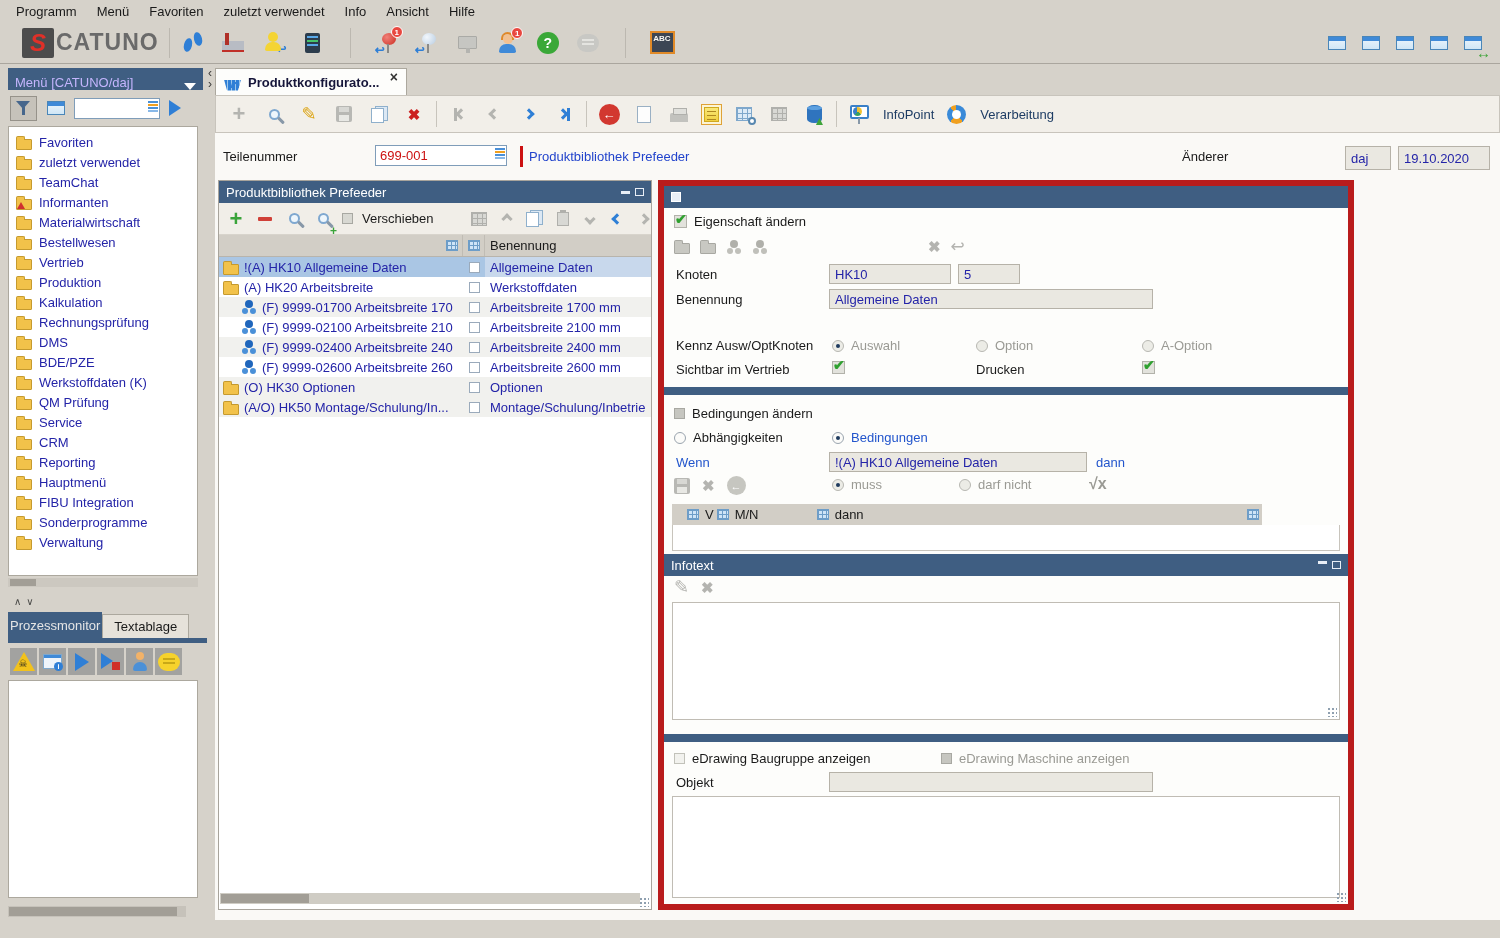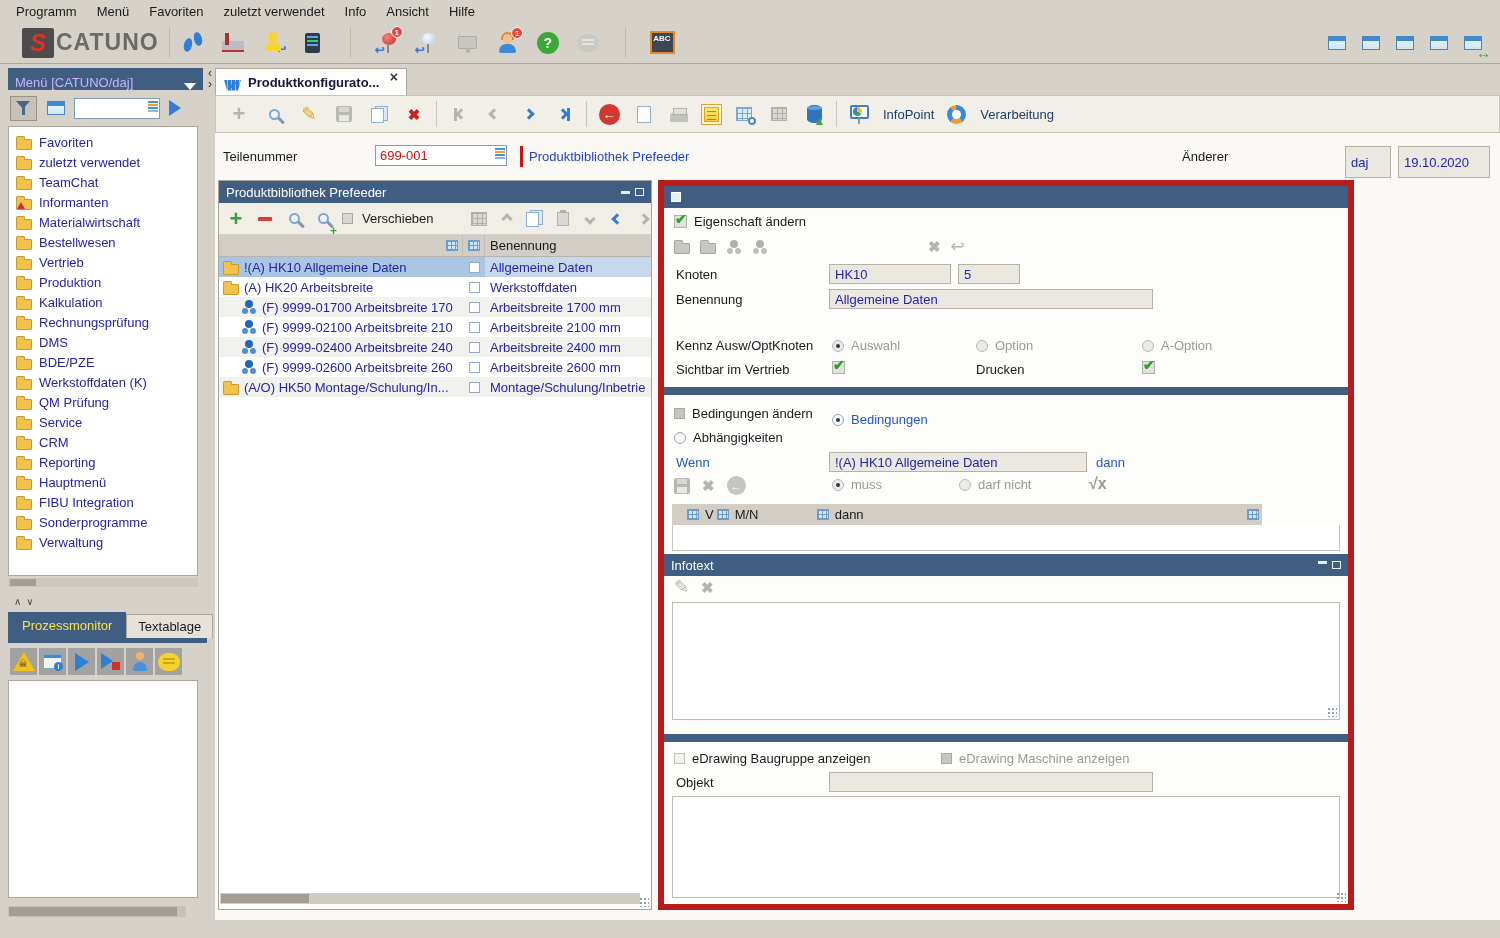--- a/index.html
+++ b/index.html
@@ -156,21 +156,21 @@
   .wbtn{width:27px;height:25px;display:flex;align-items:center;justify-content:center}
   .inpwrap{position:relative;display:inline-block}
   .inp{border:1px solid #7f9db9;height:21px;font-size:13px;padding:0 14px 0 4px;font-family:"Liberation Sans",sans-serif;background:#fff}
   .inp.red{color:#cc1111}
   .sb-menu{position:absolute;top:58px;left:0;width:190px;height:450px;background:#fff;border:1px solid #aca89e;padding-top:5px;overflow:hidden}
   .mi{display:flex;align-items:center;gap:7px;height:20px;padding-left:7px;color:#2424a8;white-space:nowrap}
   .sb-mscroll{position:absolute;top:510px;left:0;width:190px;height:9px;background:#ccc8c0}
   .sb-mthumb{position:absolute;left:2px;top:1px;width:26px;height:7px;background:#a29e96}
   .sb-updown{position:absolute;top:528px;left:6px;color:#4a4a48;font-size:10px;letter-spacing:5px}
   .sb-tabs{position:absolute;top:542px;left:0;right:0;height:28px;display:flex;align-items:flex-end}
-  .sb-tab-active{background:#3f5e82;color:#fde047;height:26px;display:flex;align-items:center;padding:0 14px}
+  .sb-tab-active{background:#3f5e82;color:#e5e5e5;height:26px;display:flex;align-items:center;padding:0 2px}
   .sb-tab{background:#e6e2da;border:1px solid #aca89e;border-bottom:none;color:#1a1a1a;height:24px;display:flex;align-items:center;padding:0 11px}
   .sb-tabbar{position:absolute;top:570px;left:0;right:-4px;height:5px;background:#3f5e82}
   .sb-pbtns{position:absolute;top:580px;left:2px;display:flex;gap:2px}
   .pbtn{width:27px;height:27px;background:#a2a2a0;display:flex;align-items:center;justify-content:center}
   .sb-panel{position:absolute;top:612px;left:0;width:190px;height:218px;background:#fff;border:1px solid #aca89e}
   .sb-hscroll{position:absolute;top:838px;left:0;width:178px;height:11px;background:#c6c2ba}
   .sb-hthumb{position:absolute;left:1px;top:1px;width:168px;height:9px;background:#a29e96}
 
   
   .edge{position:absolute;left:205px;top:68px;width:10px;height:40px;display:flex;flex-direction:column;align-items:center;color:#3a3a38;font-size:12px;line-height:11px}
@@ -182,21 +182,21 @@
   .mtoolbar{position:absolute;top:27px;left:0;right:0;height:38px;background:#f2efe9;border:1px solid #c8c4bc;display:flex;align-items:center;gap:9px;padding:0 10px}
   .msep{width:1px;height:26px;background:#c8c4bc}
   .tlabel-link{color:#1e3c64;margin-left:2px}
   .form{position:absolute;top:65px;left:0;right:0;bottom:0;background:#faf9f6}
   .partrow{position:absolute;top:77px;left:0;right:0;height:24px}
   .pr-label{position:absolute;left:8px;top:4px}
   .pr-input{position:absolute;left:160px;top:0;width:132px}
   .redbar{position:absolute;left:305px;top:1px;width:3px;height:21px;background:#cc1111}
   .pr-desc{position:absolute;left:314px;top:4px;color:#2244cc}
   .pr-aend{position:absolute;left:967px;top:4px}
-  .fld{background:#eae8e1;border:1px solid #b6b2a8;height:32px;display:flex;align-items:center;padding:0 5px;color:#2424a8}
+  .fld{background:#eae8e1;border:1px solid #b6b2a8;height:24px;display:flex;align-items:center;padding:0 5px;color:#2424a8}
   .pr-user{position:absolute;left:1130px;top:1px;width:46px}
   .pr-date{position:absolute;left:1183px;top:1px;width:92px}
 
   
   .phead{height:22px;background:#3f5e82;color:#fff;display:flex;align-items:center;padding:0 7px;gap:6px}
   .phead .minset{margin-left:auto;display:flex;gap:5px;align-items:center}
 
   
   .tpanel{position:absolute;left:3px;top:112px;width:434px;height:730px;background:#fff;border:1px solid #a8a49c}
   .ttool{height:32px;background:#f1eee8;border-bottom:1px solid #d8d4cc;display:flex;align-items:center;gap:9px;padding:0 7px}
@@ -679,20 +679,30 @@
               <span>(F) 9999-02600 Arbeitsbreite 260</span>
             </span>
             <span class="tc2">
               <span class="cb"></span>
             </span>
             <span class="tc3">Arbeitsbreite 2600 mm</span>
           </div>
         <div class="trow alt">
             <span class="tc1">
               <span class="ficon"></span>
+              <span>(O) HK30 Optionen</span>
+            </span>
+            <span class="tc2">
+              <span class="cb"></span>
+            </span>
+            <span class="tc3">Optionen</span>
+          </div>
+        <div class="trow alt">
+            <span class="tc1">
+              <span class="ficon"></span>
               <span>(A/O) HK50 Montage/Schulung/In...</span>
             </span>
             <span class="tc2">
               <span class="cb"></span>
             </span>
             <span class="tc3">Montage/Schulung/Inbetrie</span>
           </div>
       </div>
       <div class="thscroll">
           <span class="ththumb"></span>
@@ -746,21 +756,21 @@
       <div class="rsep" style="top:201px"></div>
 
       <div class="rrow" style="top:220px;left:10px">
         <span class="cb fill"></span>
         <span>Bedingungen ändern</span>
       </div>
       <span class="rrow" style="top:244px;left:10px">
           <span class="radio"></span>
           <span>Abhängigkeiten</span>
         </span>
-      <span class="rrow" style="top:226px;left:168px">
+      <span class="rrow" style="top:244px;left:168px">
           <span class="radio sel"></span>
           <span class="bluelab">Bedingungen</span>
         </span>
 
       <span class="rrow bluelab" style="top:269px;left:12px">Wenn</span>
       <span class="rfld" style="top:266px;left:165px;width:258px">!(A) HK10 Allgemeine Daten</span>
       <span class="rrow bluelab" style="top:269px;left:432px">dann</span>
 
       <div class="rrow" style="top:290px;left:10px;gap:12px">
         <span class="disk"></span>

